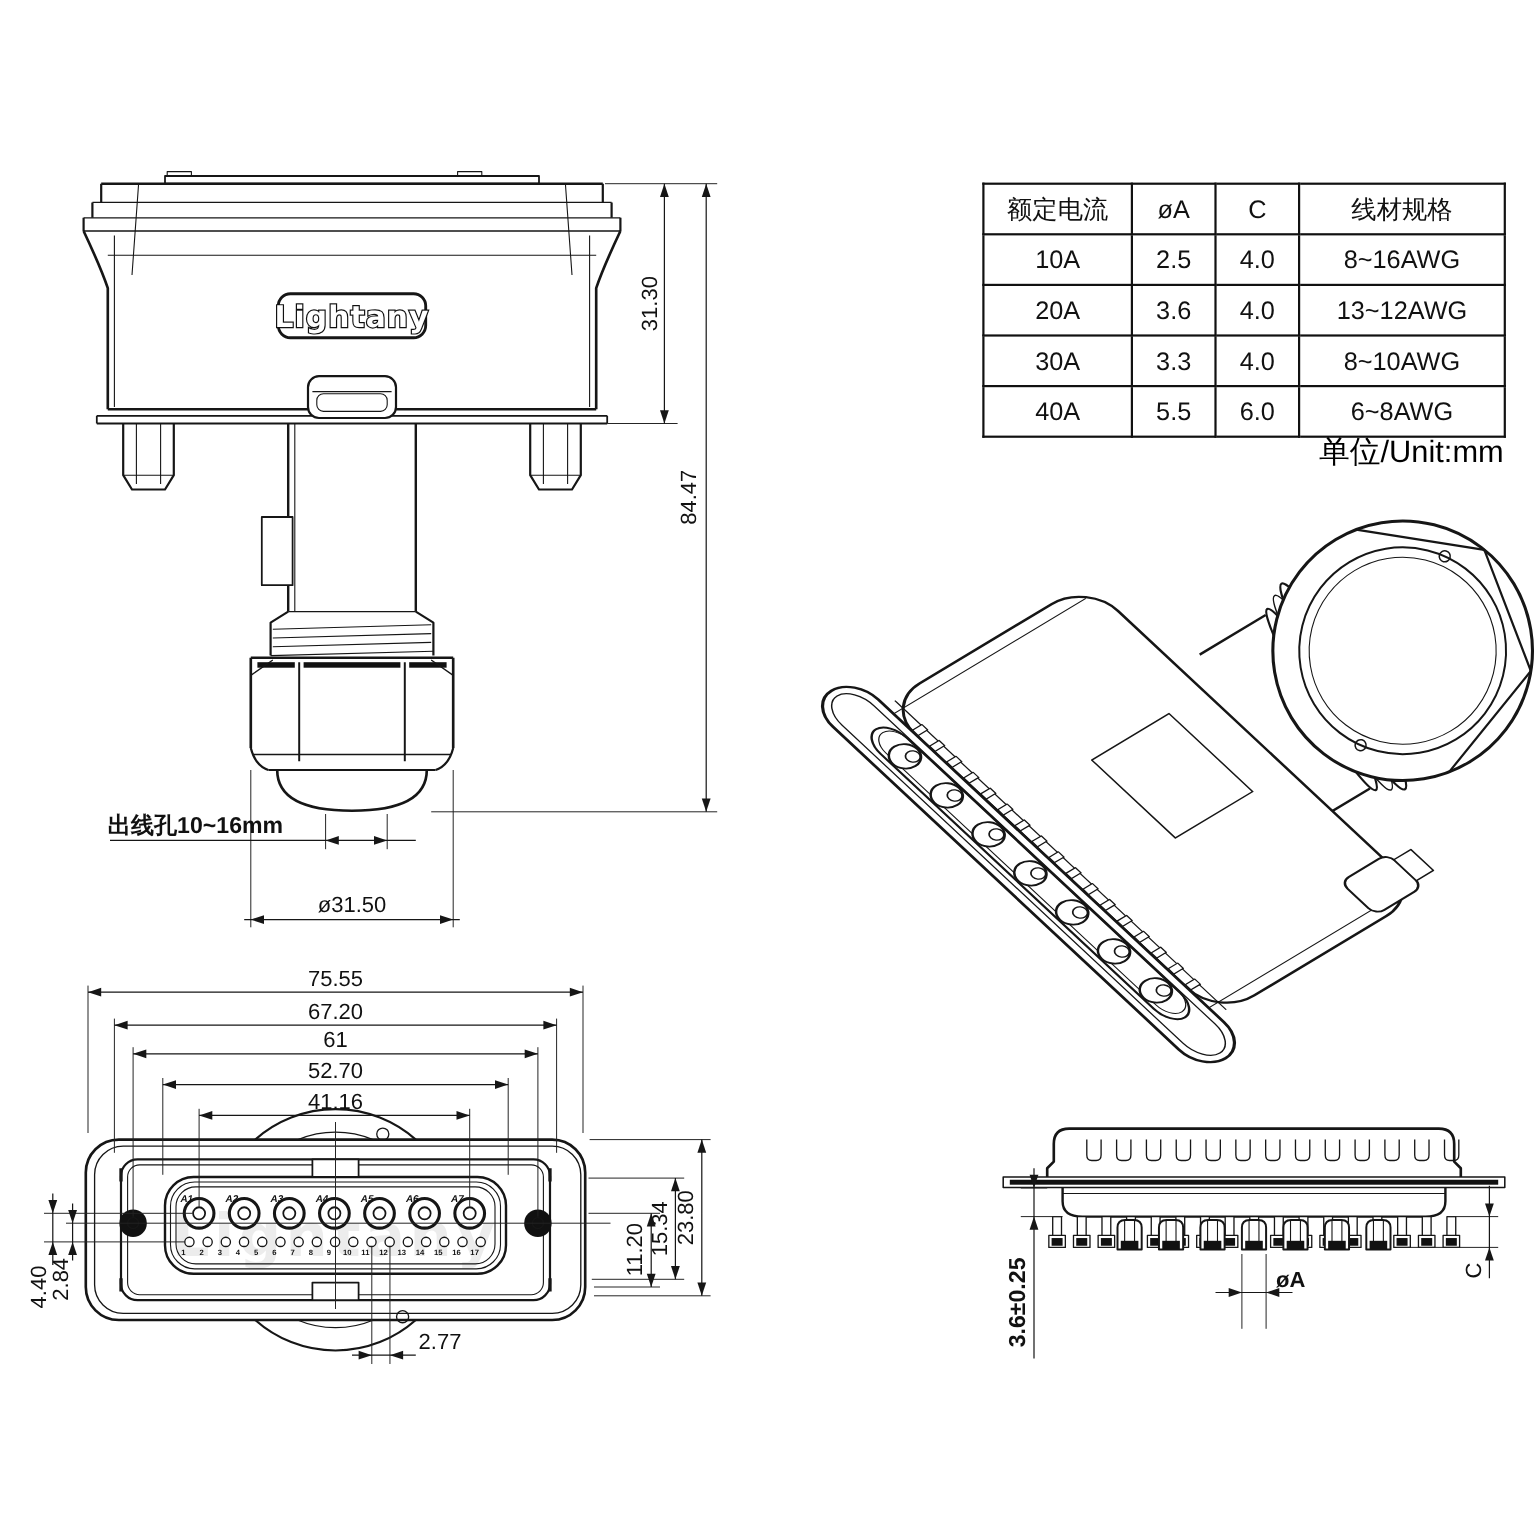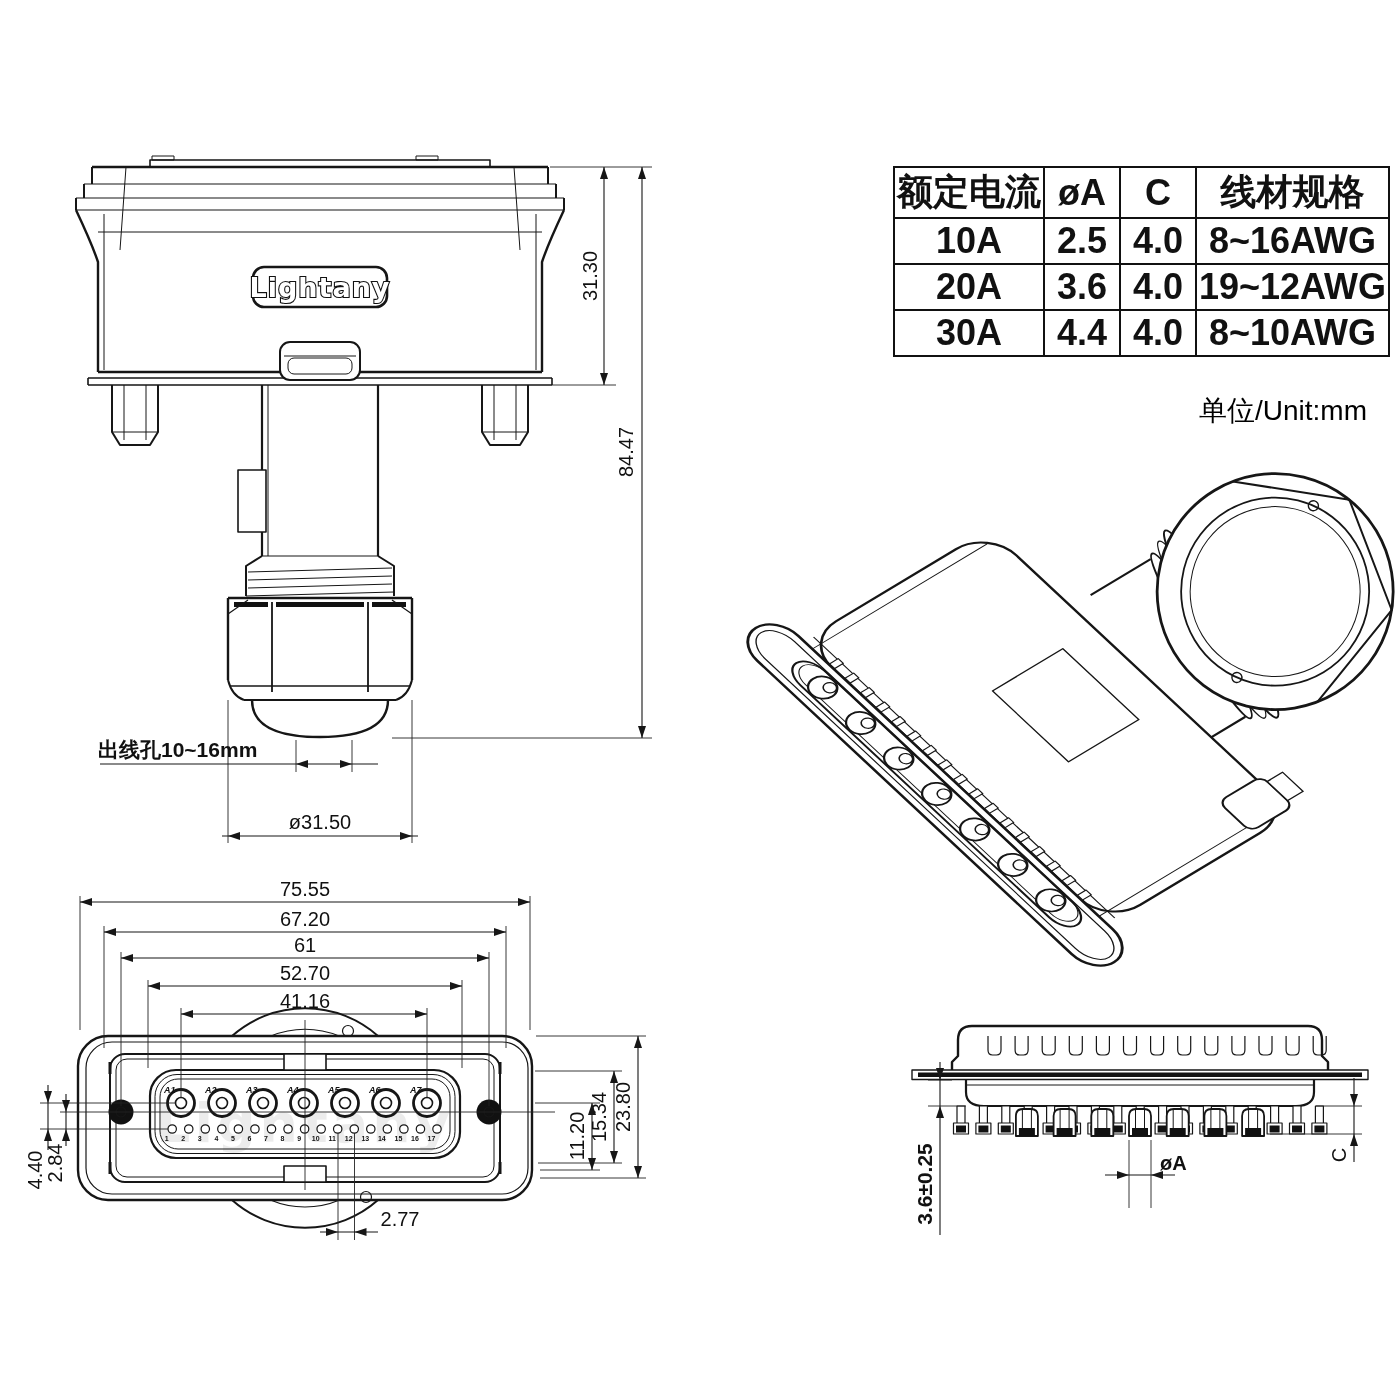--- a/index.html
+++ b/index.html
@@ -15,21 +15,21 @@
   .ext{stroke:#222;stroke-width:0.9}
   .dim{stroke:#161616;stroke-width:1.1}
   .dt{font-size:20px}
   .dt21{font-size:21px}
   .dtb{font-weight:bold}
   .cl{font-style:italic;font-weight:bold;font-size:9px}
   .pl{font-weight:bold;font-size:7px;text-anchor:middle}
   .logo{font-family:"DejaVu Sans",sans-serif;font-weight:bold;font-size:27px;fill:#fff;stroke:#111;stroke-width:2.2;paint-order:stroke;letter-spacing:1px}
   .wm{font-family:"DejaVu Sans",sans-serif;font-weight:bold;font-size:54px;fill:#000;opacity:0.07;letter-spacing:4px}
   .spec{position:absolute;left:893px;top:166px;border-collapse:collapse;color:#111;table-layout:fixed}
-  .spec th,.spec td{border:2.6px solid #111;height:44px;text-align:center;vertical-align:middle;font-weight:700;font-size:36px;padding:0 2px;white-space:nowrap}
+  .spec th,.spec td{border:2.6px solid #111;height:44px;text-align:center;vertical-align:middle;font-weight:400;font-size:23px;padding:0 2px;white-space:nowrap}
   .unit-note{position:absolute;left:1015px;top:392px;width:352px;text-align:right;font-size:28px;color:#000000}
 </style>
 </head>
 <body>
 
 <svg id="dwg" width="1400" height="1400" viewBox="0 0 1400 1400">
 
   <g>
     <g>
 
@@ -420,23 +420,29 @@
   <tr>
     <td>10A</td>
     <td>2.5</td>
     <td>4.0</td>
     <td>8~16AWG</td>
   </tr>
   <tr>
     <td>20A</td>
     <td>3.6</td>
     <td>4.0</td>
-    <td>19~12AWG</td>
+    <td>13~12AWG</td>
   </tr>
   <tr>
     <td>30A</td>
-    <td>4.4</td>
+    <td>3.3</td>
     <td>4.0</td>
     <td>8~10AWG</td>
+  </tr>
+  <tr>
+    <td>40A</td>
+    <td>5.5</td>
+    <td>6.0</td>
+    <td>6~8AWG</td>
   </tr>
 </tbody>
   </table>
 <div class="unit-note">单位/Unit:mm</div>
 
 </body></html>

